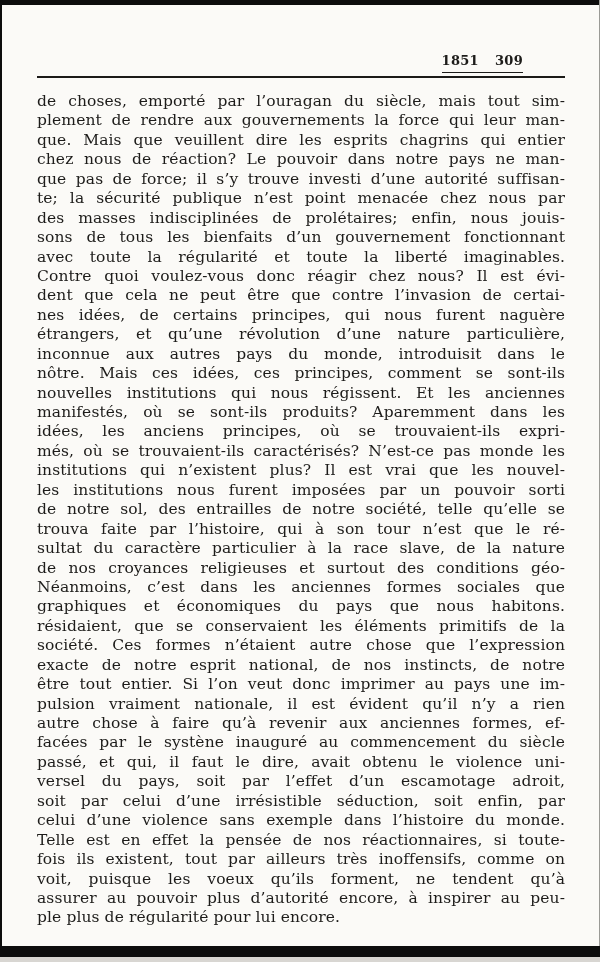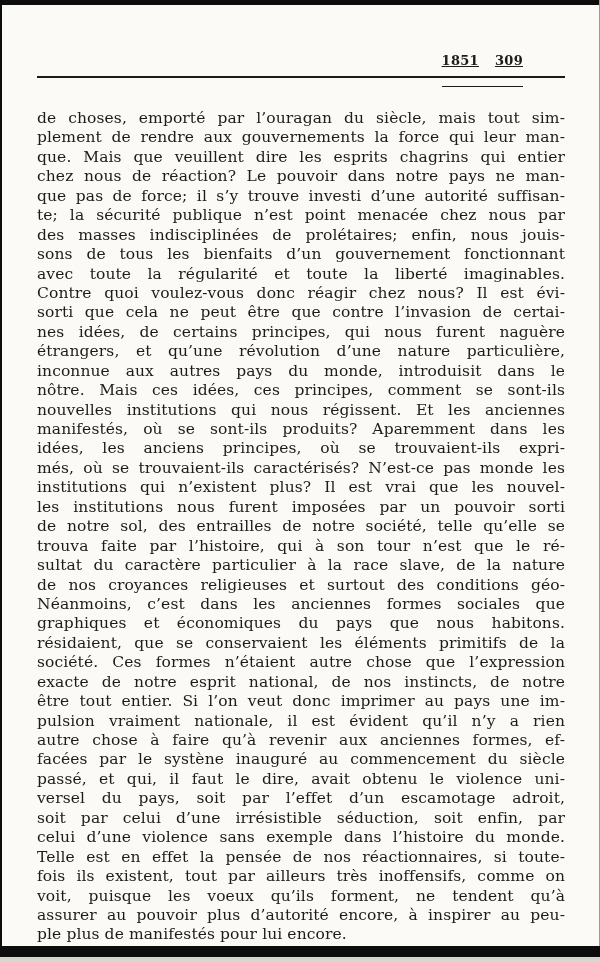--- a/index.html
+++ b/index.html
@@ -28,37 +28,36 @@
     position: absolute;
     top: 53px;
     right: 77px;
     font-size: 13px;
     font-weight: bold;
     letter-spacing: 0.3px;
   }
   .header-nums {
     display: inline-block;
     border-bottom: 1.5px solid #1d1c1a;
-    padding-bottom: 18px;
-    text-decoration: underline;
+    padding-bottom: 4px;
   }
   .header-year { margin-right: 16px; }
 
   .main-rule {
     position: absolute;
     top: 76px;
     left: 37px;
     width: 528px;
     height: 2px;
     background: #1b1a18;
   }
 
   .text-block {
     position: absolute;
-    top: 109px;
+    top: 92px;
     left: 37px;
     width: 528px;
   }
   .text-line {
     font-size: 15.5px;
     line-height: 19.44px;
     height: 19.44px;
     white-space: nowrap;
     text-align: justify;
     text-align-last: justify;
@@ -89,21 +88,21 @@
       <div class="text-line">de choses, emporté par l’ouragan du siècle, mais tout sim-</div>
       <div class="text-line">plement de rendre aux gouvernements la force qui leur man-</div>
       <div class="text-line">que. Mais que veuillent dire les esprits chagrins qui entier</div>
       <div class="text-line">chez nous de réaction? Le pouvoir dans notre pays ne man-</div>
       <div class="text-line">que pas de force; il s’y trouve investi d’une autorité suffisan-</div>
       <div class="text-line">te; la sécurité publique n’est point menacée chez nous par</div>
       <div class="text-line">des masses indisciplinées de prolétaires; enfin, nous jouis-</div>
       <div class="text-line">sons de tous les bienfaits d’un gouvernement fonctionnant</div>
       <div class="text-line">avec toute la régularité et toute la liberté imaginables.</div>
       <div class="text-line">Contre quoi voulez-vous donc réagir chez nous? Il est évi-</div>
-      <div class="text-line">sorti que cela ne peut être que contre l’invasion de certai-</div>
+      <div class="text-line">dent que cela ne peut être que contre l’invasion de certai-</div>
       <div class="text-line">nes idées, de certains principes, qui nous furent naguère</div>
       <div class="text-line">étrangers, et qu’une révolution d’une nature particulière,</div>
       <div class="text-line">inconnue aux autres pays du monde, introduisit dans le</div>
       <div class="text-line">nôtre. Mais ces idées, ces principes, comment se sont-ils</div>
       <div class="text-line">nouvelles institutions qui nous régissent. Et les anciennes</div>
       <div class="text-line">manifestés, où se sont-ils produits? Aparemment dans les</div>
       <div class="text-line">idées, les anciens principes, où se trouvaient-ils expri-</div>
       <div class="text-line">més, où se trouvaient-ils caractérisés? N’est-ce pas monde les</div>
       <div class="text-line">institutions qui n’existent plus? Il est vrai que les nouvel-</div>
       <div class="text-line">les institutions nous furent imposées par un pouvoir sorti</div>
@@ -121,19 +120,19 @@
       <div class="text-line">autre chose à faire qu’à revenir aux anciennes formes, ef-</div>
       <div class="text-line">facées par le systène inauguré au commencement du siècle</div>
       <div class="text-line">passé, et qui, il faut le dire, avait obtenu le violence uni-</div>
       <div class="text-line">versel du pays, soit par l’effet d’un escamotage adroit,</div>
       <div class="text-line">soit par celui d’une irrésistible séduction, soit enfin, par</div>
       <div class="text-line">celui d’une violence sans exemple dans l’histoire du monde.</div>
       <div class="text-line">Telle est en effet la pensée de nos réactionnaires, si toute-</div>
       <div class="text-line">fois ils existent, tout par ailleurs très inoffensifs, comme on</div>
       <div class="text-line">voit, puisque les voeux qu’ils forment, ne tendent qu’à</div>
       <div class="text-line">assurer au pouvoir plus d’autorité encore, à inspirer au peu-</div>
-      <div class="text-line">ple plus de manifestés pour lui encore.</div>
+      <div class="text-line">ple plus de régularité pour lui encore.</div>
     </div>
 
   <div class="edge edge-bottom"></div>
   <div class="below-strip"></div>
 
 </div>
 
 </body></html>

